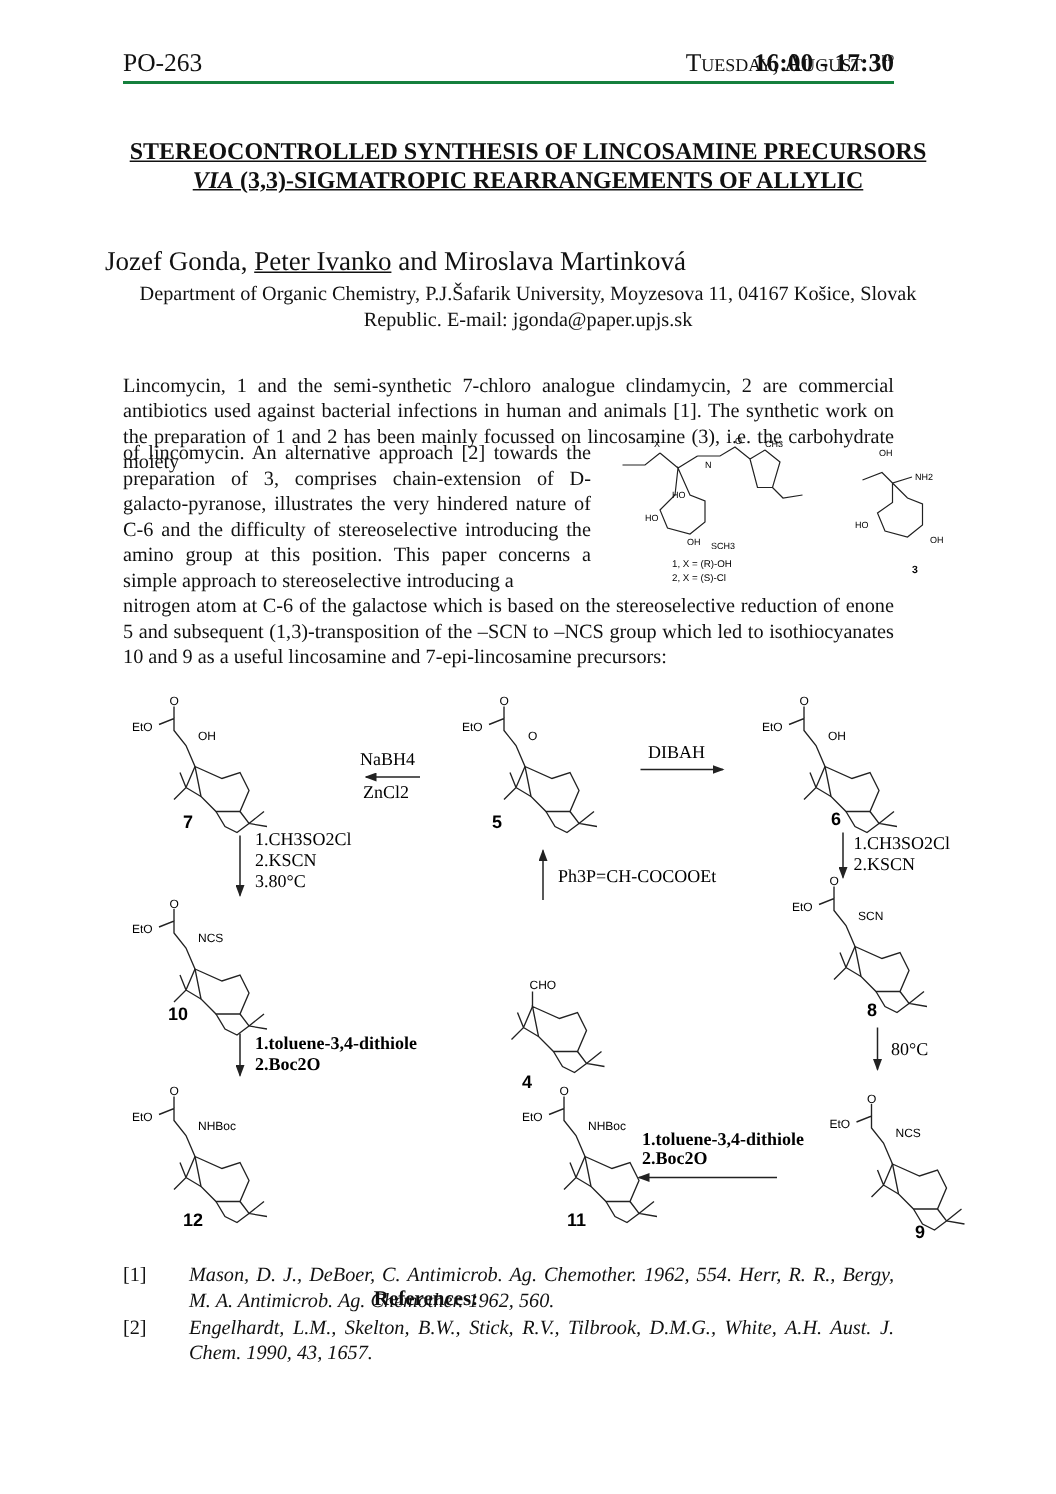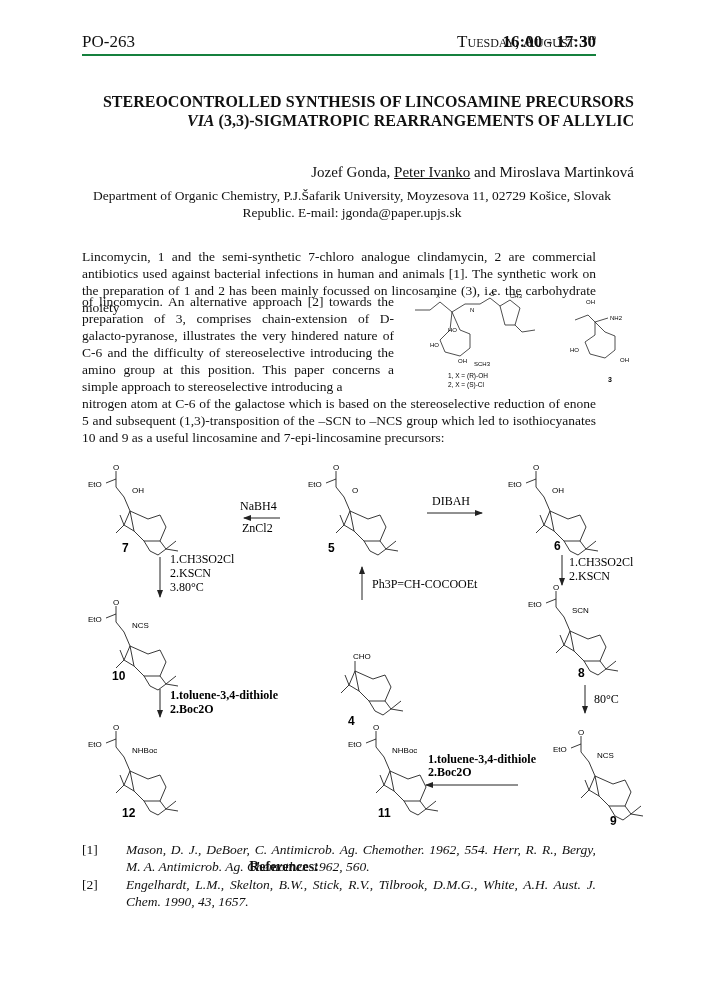--- a/index.html
+++ b/index.html
@@ -4,23 +4,23 @@
 <style>
   html, body { margin:0; padding:0; background:#fff; }
   body { width:704px; height:996px; position:relative; overflow:hidden;
          font-family:"Liberation Serif","DejaVu Serif",serif; color:#111; }
   .header { position:absolute; left:82px; top:30px; width:514px; height:24px;
             border-bottom:2px solid #15803d; font-size:17px; }
   .header .l { position:absolute; left:0; top:2px; }
   .header .c { position:absolute; left:0; right:0; text-align:right; top:2px; font-variant:small-caps; }
   .header .r { position:absolute; right:0; top:2px;font-weight:bold; }
   .header sup { font-size:8px; }
-  .title { position:absolute; left:70px; width:564px; top:92px; text-align:right;
-           font-weight:bold; font-size:16px; line-height:19px; }
-  .authors { position:absolute; left:70px; width:564px; top:164px; text-align:right; font-size:15px; }
+  .title { position:absolute; left:70px; width:564px; top:92px; text-align:center;
+           font-weight:bold; font-size:16px; line-height:19px;text-decoration:underline; }
+  .authors { position:absolute; left:70px; width:564px; top:164px; text-align:left; font-size:18px; }
   .authors u { text-decoration:underline; }
   .affil { position:absolute; left:80px; width:544px; top:187px; text-align:center; font-size:13.5px; line-height:17px; }
   .body { position:absolute; left:82px; width:514px; font-size:13.5px; line-height:17px; text-align:justify; }
   .p1 { top:248px; }
   .p2 { top:293px; width:312px; }
   .p3 { top:395px; }
   .scheme { position:absolute; left:70px; top:445px; width:600px; height:385px; }
   .inset { position:absolute; left:410px; top:290px; width:270px; height:105px; }
   .refs-title { position:absolute; left:0; width:568px; text-align:center; top:823px; font-weight:bold; font-size:14px;margin-top:36px; }
   .refs { position:absolute; left:82px; width:514px; top:841px; font-size:13.5px; line-height:17px; }
@@ -43,21 +43,21 @@
 <div class="title">
   <div>STEREOCONTROLLED SYNTHESIS OF LINCOSAMINE PRECURSORS</div>
   <div><i>VIA</i><span> (3,3)-SIGMATROPIC REARRANGEMENTS OF ALLYLIC</span></div>
 </div>
 
 <div class="authors">
   <span>Jozef Gonda, </span><u>Peter Ivanko</u><span> and Miroslava Martinková</span>
 </div>
 
 <div class="affil">
-  <div>Department of Organic Chemistry, P.J.Šafarik University, Moyzesova 11, 02729 Košice, Slovak</div>
+  <div>Department of Organic Chemistry, P.J.Šafarik University, Moyzesova 11, 04167 Košice, Slovak</div>
   <div>Republic. E-mail: jgonda@paper.upjs.sk</div>
 </div>
 
 <div class="body p1">Lincomycin, 1 and the semi-synthetic 7-chloro analogue clindamycin, 2 are commercial antibiotics used against bacterial infections in human and animals [1]. The synthetic work on the preparation of 1 and 2 has been mainly focussed on lincosamine (3), i.e. the carbohydrate moiety</div>
 <div class="body p2">of lincomycin. An alternative approach [2] towards the preparation of 3, comprises chain-extension of D-galacto-pyranose, illustrates the very hindered nature of C-6 and the difficulty of stereoselective introducing the amino group at this position. This paper concerns a simple approach to stereoselective introducing a</div>
 <div class="body p3">nitrogen atom at C-6 of the galactose which is based on the stereoselective reduction of enone 5 and subsequent (1,3)-transposition of the –SCN to –NCS group which led to isothiocyanates 10 and 9 as a useful lincosamine and 7-epi-lincosamine precursors:</div>
 
 <svg class="inset" viewBox="0 0 270 105" font-size="6">
   <g stroke="#222" stroke-width="0.8" fill="none">
     <path d="M5,20 L20,20 L30,12 M30,12 L42,22 L55,14 M55,14 L70,14 L80,8 L90,16 L100,10 M100,10 L110,18 L105,35 L95,35 L90,16 M105,35 L112,42 L125,40"></path>

